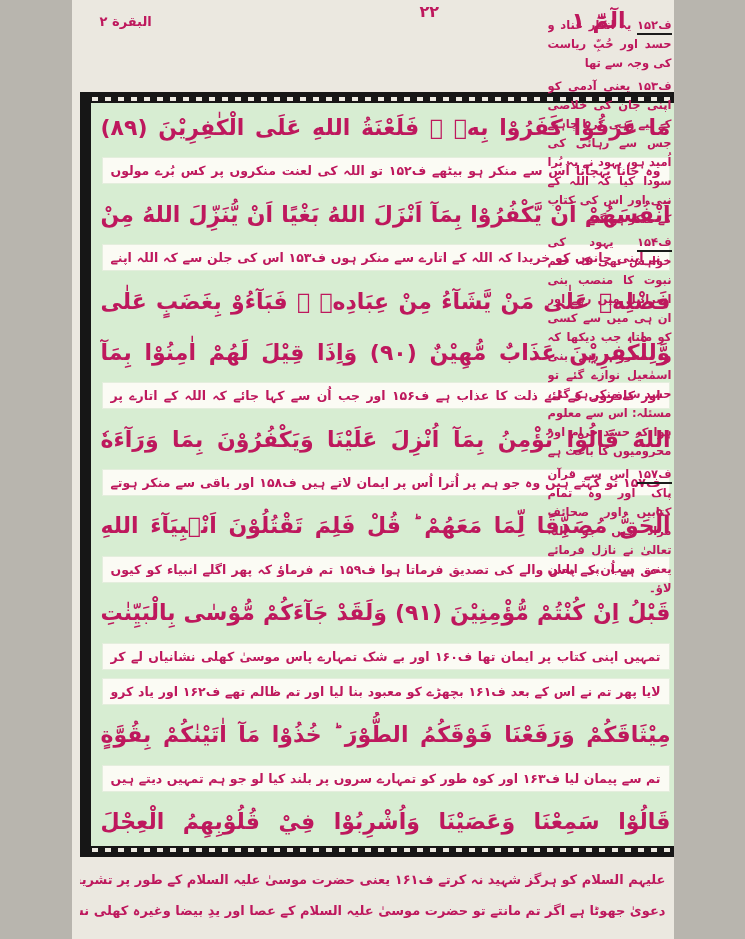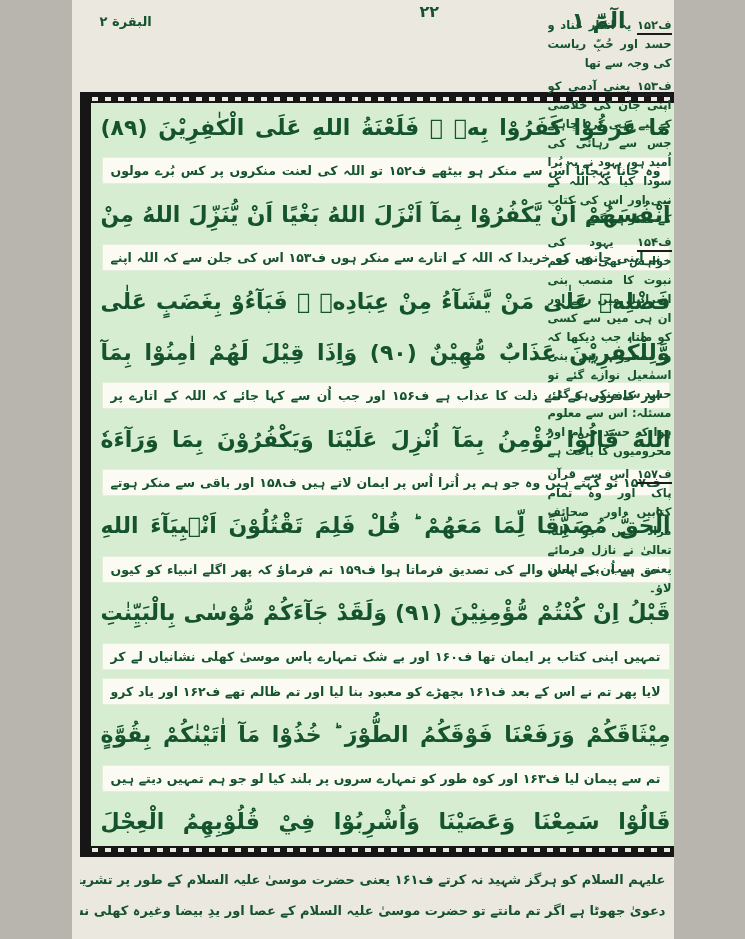--- a/index.html
+++ b/index.html
@@ -1,20 +1,20 @@
 <!DOCTYPE html>
 <html lang="ur" dir="rtl"><head>
 <meta charset="utf-8">
 <style>
   html,body{margin:0;padding:0;}
   body{background:#b8b5ae;}
   .page{
     position:relative;width:602px;height:939px;margin:0 auto;
     background:#ebe8e0;overflow:hidden;
-    font-family:"DejaVu Sans",sans-serif;color:#14532d;direction:rtl;
+    font-family:"DejaVu Sans",sans-serif;color:#be185d;direction:rtl;
   }
   
   .surah-label{position:absolute;left:28px;top:14px;font-size:13px;font-weight:bold;direction:rtl;}
   .page-number{position:absolute;left:348px;top:2px;font-size:16px;font-weight:bold;}
   .juz-label{position:absolute;left:500px;top:8px;font-size:22px;font-weight:bold;letter-spacing:1px;}
   
   .main-box{
     position:absolute;left:8px;top:92px;width:612px;height:765px;box-sizing:border-box;
     border:5px solid #161616;padding:4px;
     background:repeating-linear-gradient(90deg,#161616 0 7px,#ece9e1 7px 13px);

